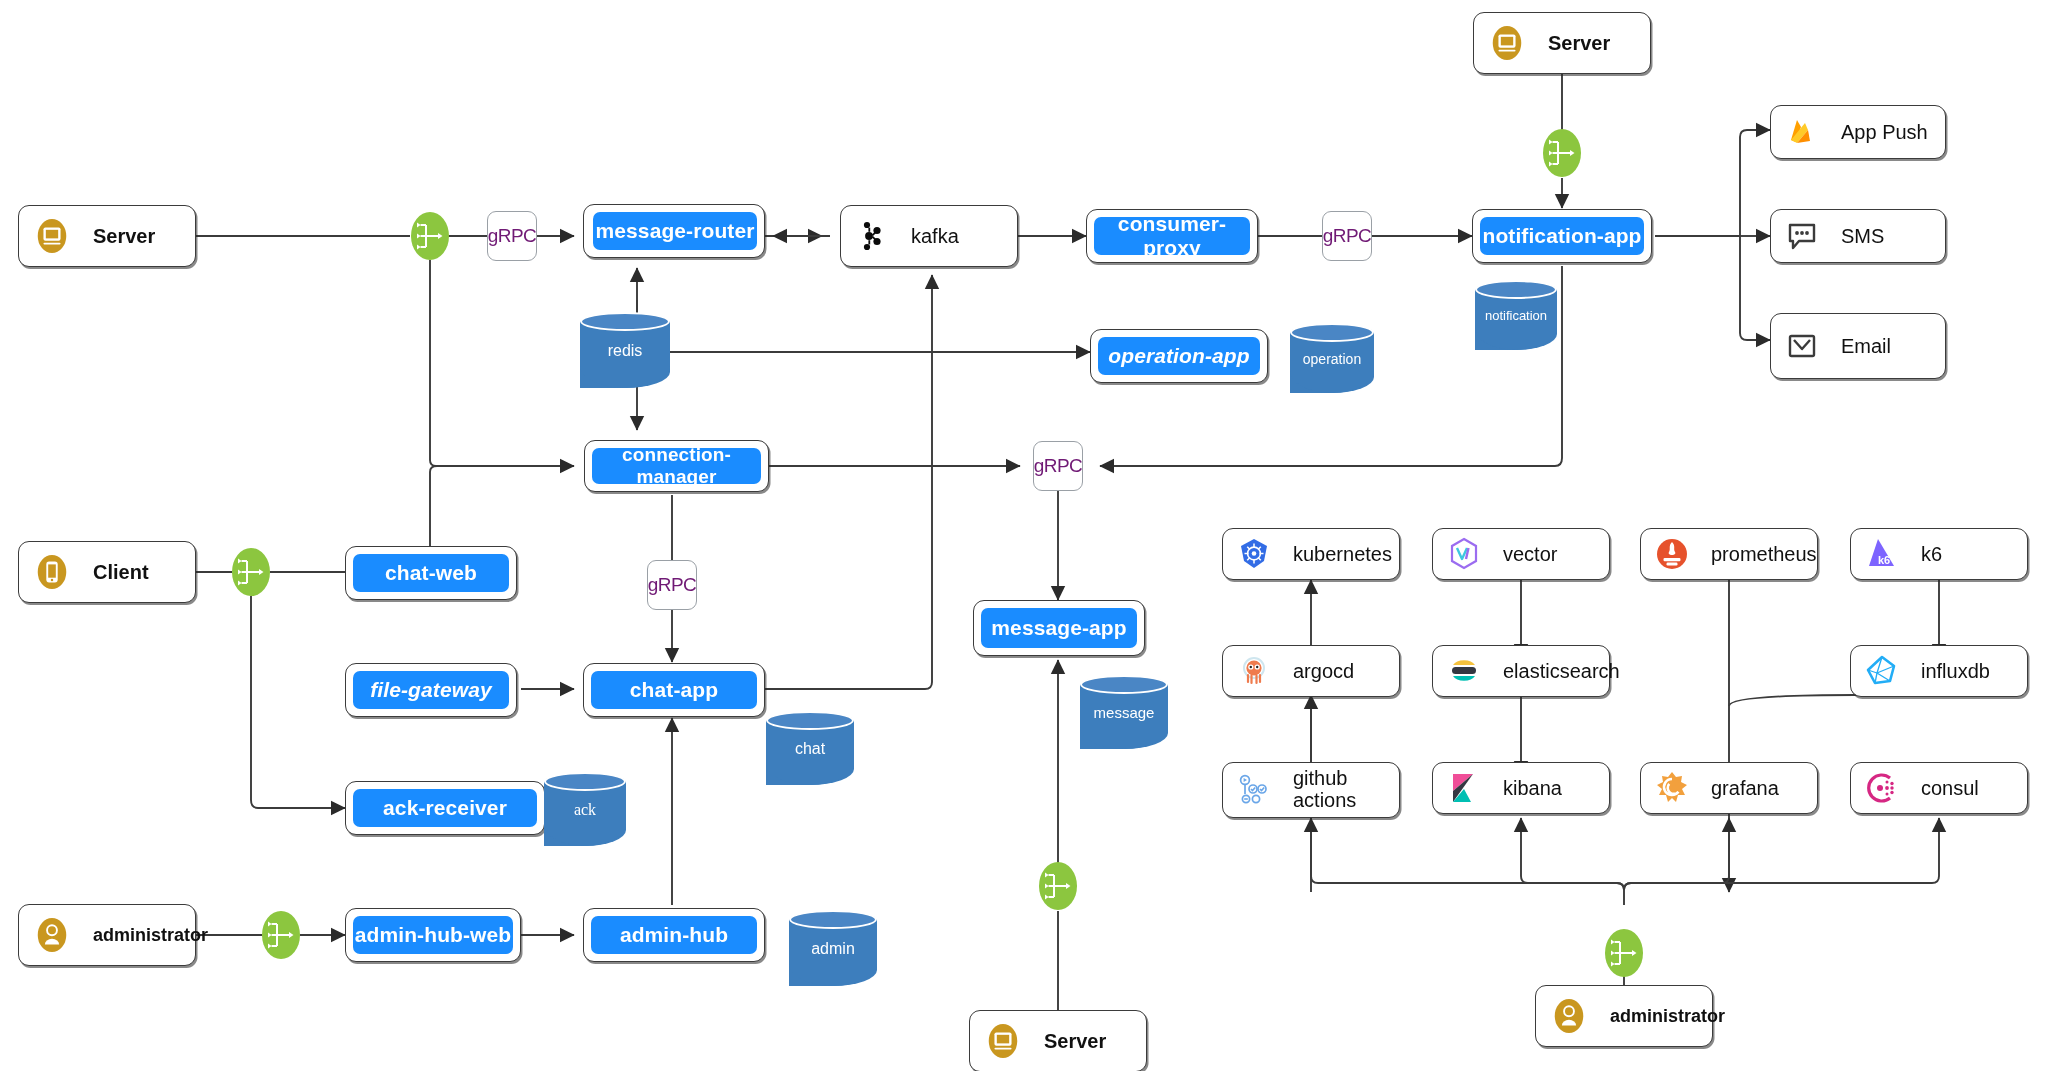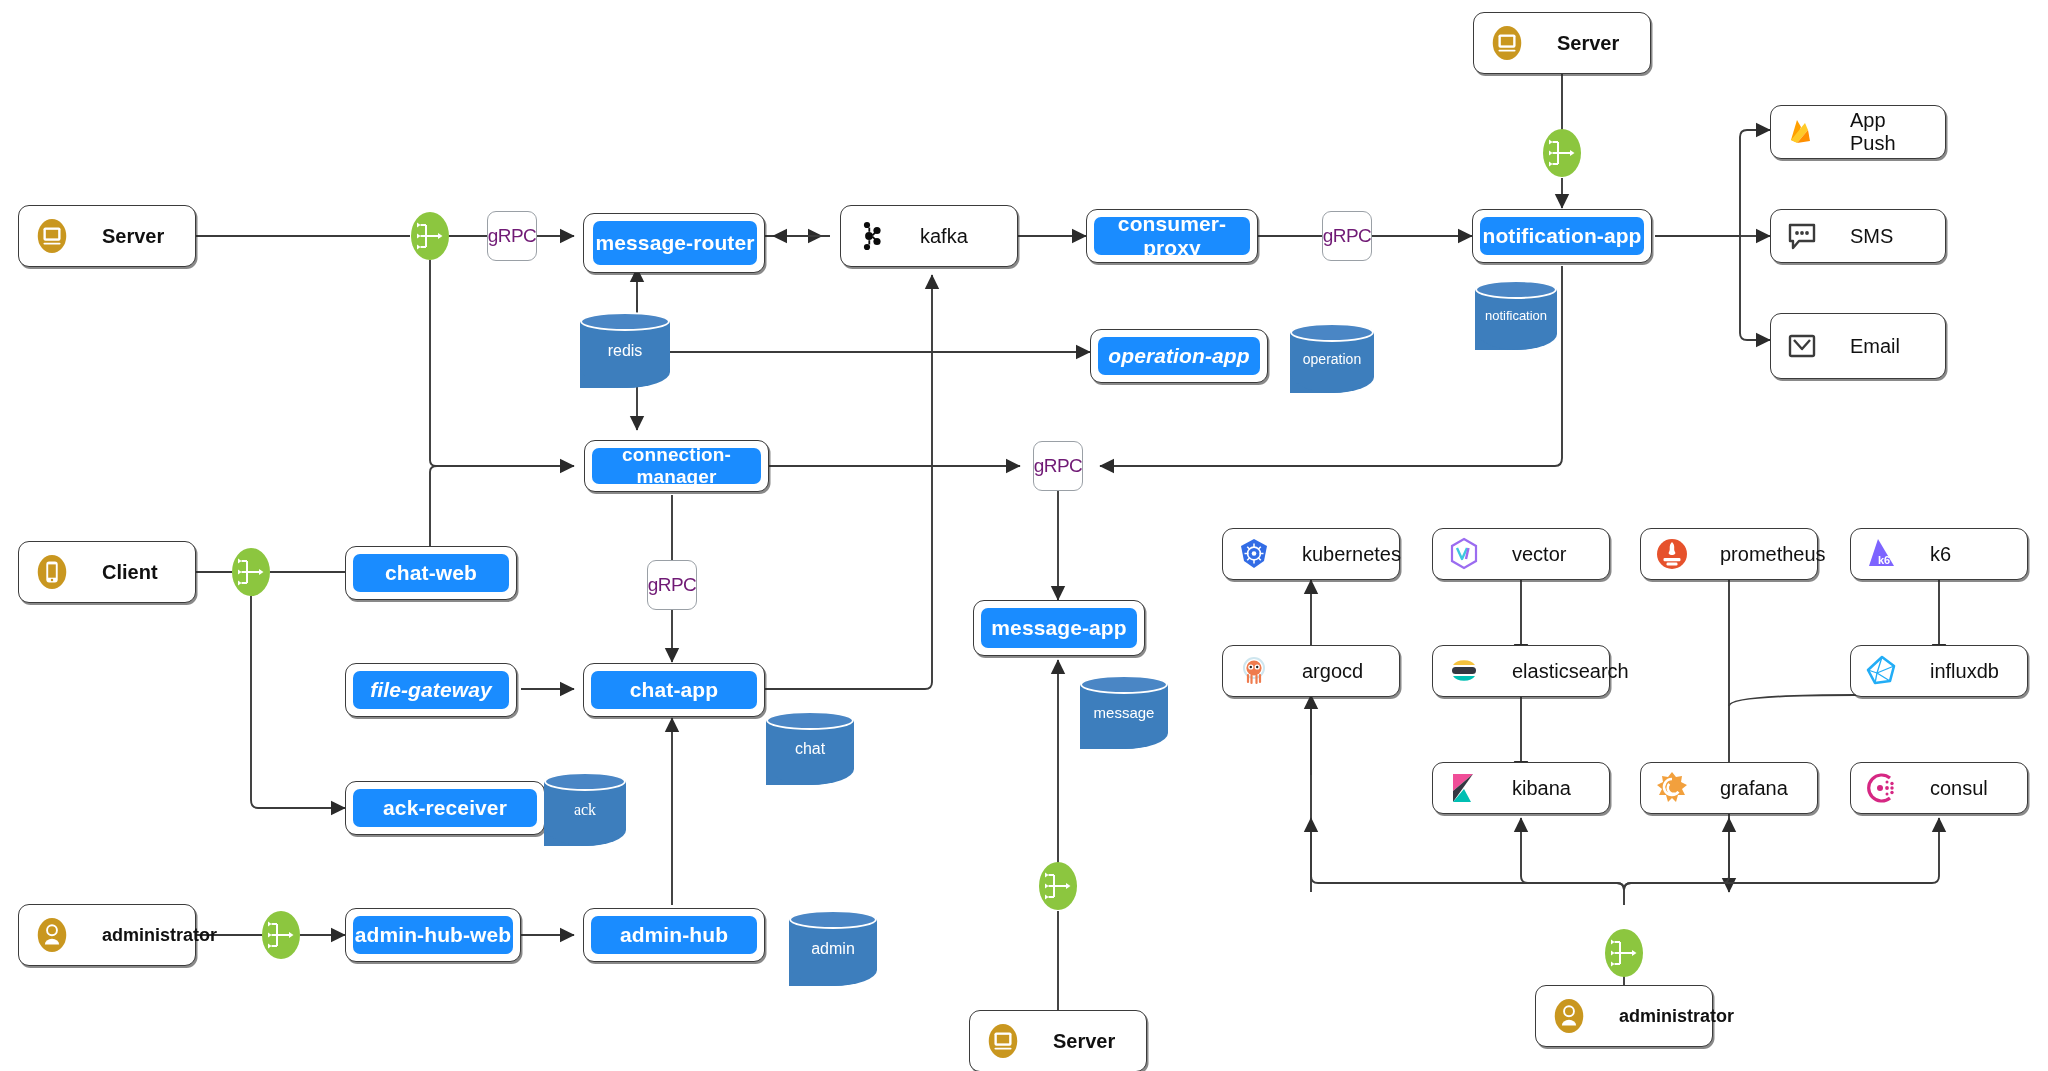--- a/index.html
+++ b/index.html
@@ -20,21 +20,21 @@
   .svc .pill{
     flex:1;background:#1a8cff;border-radius:7px;
     color:#fff;font-weight:bold;text-align:center;
     display:flex;align-items:center;justify-content:center;
     height:100%;letter-spacing:.1px;
   }
   .svc.md .pill{font-size:19px;}
   .svc.lg .pill{font-size:21px;}
 
   
-  .plain{padding:0 14px;gap:31px;}
+  .plain{padding:0 14px;gap:22px;}
   .plain .lbl{font-size:20px;color:#111;}
   .plain .lbl.b{font-weight:bold;}
   .plain .lbl.sm{font-size:18px;}
   .plain .lbl.two{line-height:1.08;}
 
   
   .db{position:absolute;}
   .db .cyl{position:relative;width:100%;height:100%;}
   .db .body{position:absolute;left:0;right:0;top:9px;bottom:0;background:#3d7ebd;border-radius:0 0 50%/0 0 16px 16px;}
   .db .body2{position:absolute;left:0;right:0;bottom:0;height:22px;background:#3d7ebd;border-radius:50%/0 0 100% 100%;}
@@ -283,21 +283,21 @@
   <div class="grpc" style="left:1322px;top:211px;">
     <span class="t">gRPC</span>
   </div>
   <div class="grpc" style="left:647px;top:560px;">
     <span class="t">gRPC</span>
   </div>
   <div class="grpc" style="left:1033px;top:441px;">
     <span class="t">gRPC</span>
   </div>
 
-  <div class="node svc lg" style="left:583px;top:213px;width:182px;height:60px;padding-left:9px;">
+  <div class="node svc lg" style="left:583px;top:204px;width:182px;height:54px;padding-left:9px;">
     <span class="pill">message-router</span>
   </div>
 
   <div class="node plain" style="left:840px;top:205px;width:178px;height:62px;">
     <svg class="ico" viewBox="0 0 34 34">
       <g fill="#0b0b0b">
         <circle cx="12" cy="6" r="3.1"></circle>
           <circle cx="12" cy="28" r="3.1"></circle>
         <circle cx="22" cy="11.5" r="3.6"></circle>
           <circle cx="22" cy="22.5" r="3.6"></circle>
@@ -490,20 +490,41 @@
       <circle cx="17" cy="14" r="7.6" fill="#ef7b4d"></circle>
       <circle cx="13.8" cy="13" r="2.6" fill="#fff"></circle>
         <circle cx="20.2" cy="13" r="2.6" fill="#fff"></circle>
       <circle cx="13.8" cy="13" r="1.2" fill="#222"></circle>
         <circle cx="20.2" cy="13" r="1.2" fill="#222"></circle>
       <path d="M11,21 L11,28 M14.5,21.5 L14.5,29 M19.5,21.5 L19.5,29 M23,21 L23,28" stroke="#ef7b4d" stroke-width="2.2" stroke-linecap="round" fill="none"></path>
     </svg>
     <span class="lbl">argocd</span>
   </div>
 
+  <div class="node plain" style="left:1222px;top:762px;width:178px;height:56px;">
+    <svg class="ico" viewBox="0 0 34 34">
+      <g fill="none" stroke="#6aa6e8" stroke-width="1.7">
+        <circle cx="8" cy="7" r="4.4"></circle>
+          <circle cx="16" cy="16" r="4"></circle>
+        <circle cx="25" cy="16" r="4"></circle>
+          <circle cx="9" cy="26" r="3.6"></circle>
+          <circle cx="19" cy="26" r="3.6"></circle>
+        <path d="M8,11.4 L8,21"></path>
+          <path d="M12,16 L12,16"></path>
+      </g>
+      <path d="M6.6,5 L10,7 L6.6,9 z" fill="#6aa6e8"></path>
+      <path d="M14,16 L15.5,17.6 L18.2,14.4" stroke="#6aa6e8" stroke-width="1.6" fill="none"></path>
+      <path d="M23,16 L24.5,17.6 L27.2,14.4" stroke="#6aa6e8" stroke-width="1.6" fill="none"></path>
+      <path d="M7.2,26 L10.8,26" stroke="#6aa6e8" stroke-width="1.6"></path>
+    </svg>
+    <div>
+      <div class="lbl two">github</div>
+      <div class="lbl two">actions</div>
+    </div>
+  </div>
 
   <div class="node plain" style="left:1432px;top:528px;width:178px;height:52px;">
     <svg class="ico" viewBox="0 0 34 34">
       <path d="M17,2 L29,9 L29,24 L17,31 L5,24 L5,9 z" fill="none" stroke="#9b6cf0" stroke-width="2.2"></path>
       <path d="M10,11 L15,22 L20,11" fill="none" stroke="#3ec7e0" stroke-width="2.4" stroke-linejoin="round"></path>
       <path d="M21.5,11 L19,22" fill="none" stroke="#9b6cf0" stroke-width="2.4"></path>
     </svg>
     <span class="lbl">vector</span>
   </div>
 

